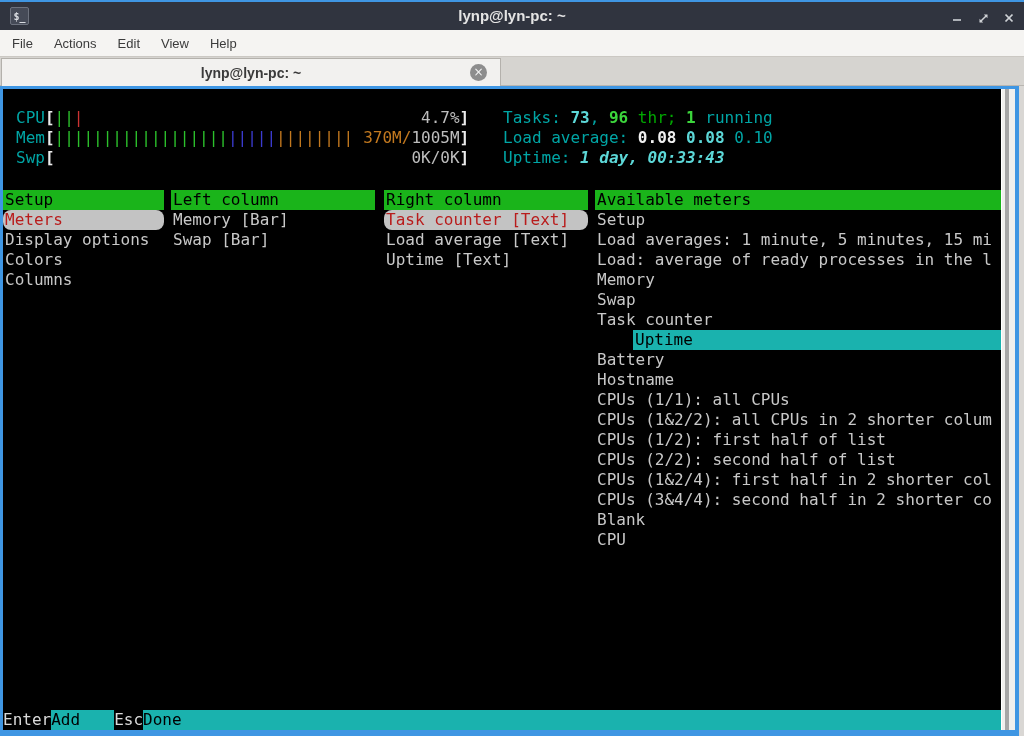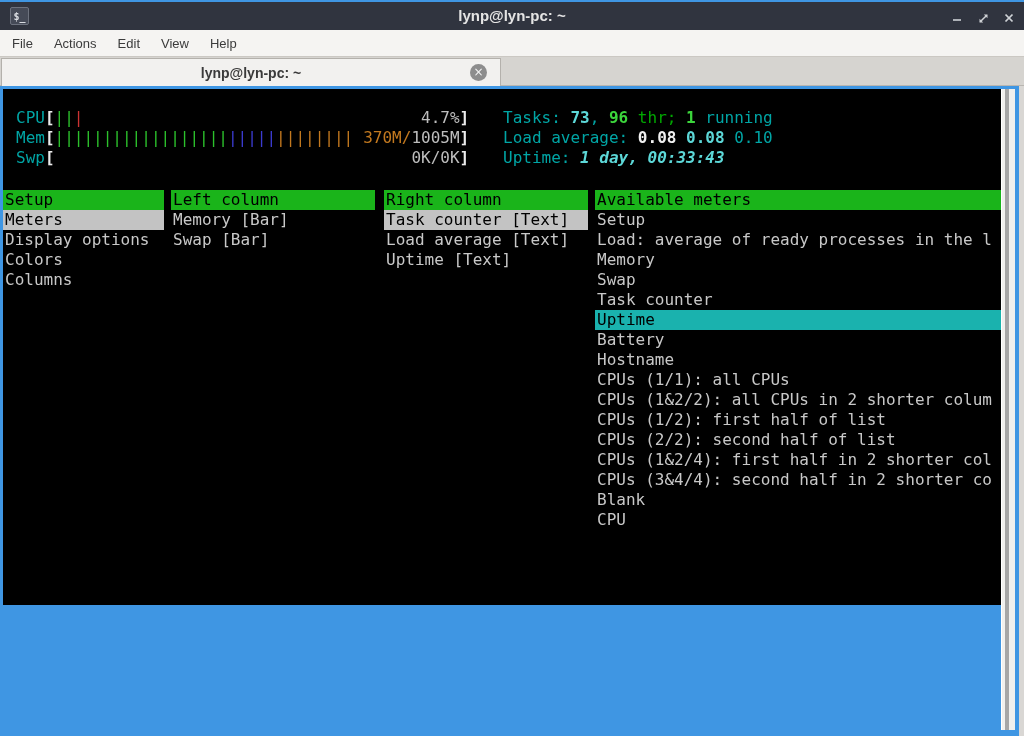--- a/index.html
+++ b/index.html
@@ -40,41 +40,41 @@
   }
   .tab-title { font-size:14px; font-weight:bold; color:#3a3a3a; }
   .tab-close {
     position:absolute; right:13px; top:5px; width:17px; height:17px; border-radius:50%;
     background:#8d8d8d; color:#f4f4f4; font-size:12px; line-height:17px; text-align:center;
     font-family:"DejaVu Sans", sans-serif;
   }
   
   .term-frame { position:absolute; left:0; top:86px; width:1024px; height:650px; background:var(--accent); }
   .term {
-    position:absolute; left:3px; top:89px; width:998px; height:516px; background:#000;
+    position:absolute; left:3px; top:89px; width:998px; height:641px; background:#000;
     font-family:"DejaVu Sans Mono", monospace; font-size:16px; line-height:20px;
     color:var(--termFg); overflow:hidden;
   }
   .scrollbar { position:absolute; left:1001px; top:89px; width:14px; height:641px; background:#f1f0ee; border-left:1px solid #ffffff; }
   .scroll-thumb { position:absolute; left:3px; top:0; width:4px; height:100%; background:#a6a6a6; }
   .win-edge-right { position:absolute; left:1019px; top:86px; width:5px; height:650px; background:#d9d7d4; }
   
   .meter-line { position:absolute; left:13px; height:20px; display:flex; white-space:pre; }
   .bracket { color:#ececec; font-weight:bold; }
   .meter-inner { width:405px; display:flex; justify-content:space-between; overflow:hidden; }
   .status-line { position:absolute; left:500px; height:20px; white-space:pre; }
   .panel { position:absolute; top:101px; overflow:hidden; }
   .panel-0 { left:0;     width:161px; }
   .panel-1 { left:168px; width:204px; }
   .panel-2 { left:381px; width:204px; }
   .panel-3 { left:592px; width:407px; }
   .panel-header { height:20px; background:var(--headerGreen); color:#000; padding-left:2px; white-space:pre; }
   .p-item { height:20px; padding-left:2px; white-space:pre; overflow:hidden; color:var(--termFg); }
-  .p-item.sel-gray { background:var(--graySel); color:#000000; }
-  .p-item.sel-cyan { background:var(--cyanSel); color:#000; }
+  .p-item.sel-gray { background:var(--graySel); color:#b91c1c;border-radius:8px; }
+  .p-item.sel-cyan { background:var(--cyanSel); color:#000;margin-left:38px; }
   .fbar { position:absolute; left:0; top:621px; width:999px; height:20px; display:flex; white-space:pre; }
   .fkey { color:#dadada; }
   .flabel { background:var(--cyanSel); color:#000; }
   .flabel.w6 { width:63px; }
   .flabel.fill { flex:1; }
 </style>
 </head>
 <body>
 
 <div class="top-accent"></div>
@@ -147,20 +147,21 @@
       </div>
       <div class="panel panel-2">
         <div class="panel-header">Right column</div>
         <div class="p-item sel-gray">Task counter [Text]</div>
         <div class="p-item">Load average [Text]</div>
         <div class="p-item">Uptime [Text]</div>
       </div>
       <div class="panel panel-3">
         <div class="panel-header">Available meters</div>
         <div class="p-item">Setup</div>
+        <div class="p-item">Load averages: 1 minute, 5 minutes, 15 mi</div>
         <div class="p-item">Load: average of ready processes in the l</div>
         <div class="p-item">Memory</div>
         <div class="p-item">Swap</div>
         <div class="p-item">Task counter</div>
         <div class="p-item sel-cyan">Uptime</div>
         <div class="p-item">Battery</div>
         <div class="p-item">Hostname</div>
         <div class="p-item">CPUs (1/1): all CPUs</div>
         <div class="p-item">CPUs (1&amp;2/2): all CPUs in 2 shorter colum</div>
         <div class="p-item">CPUs (1/2): first half of list</div>

